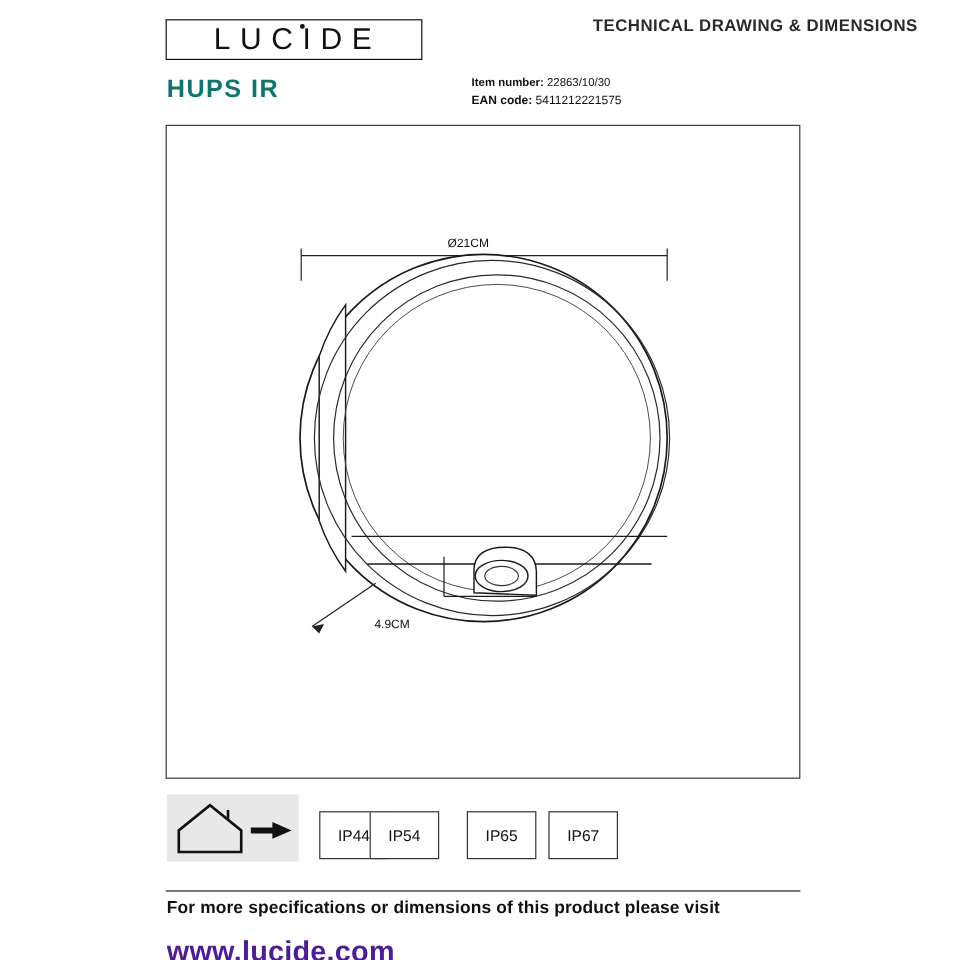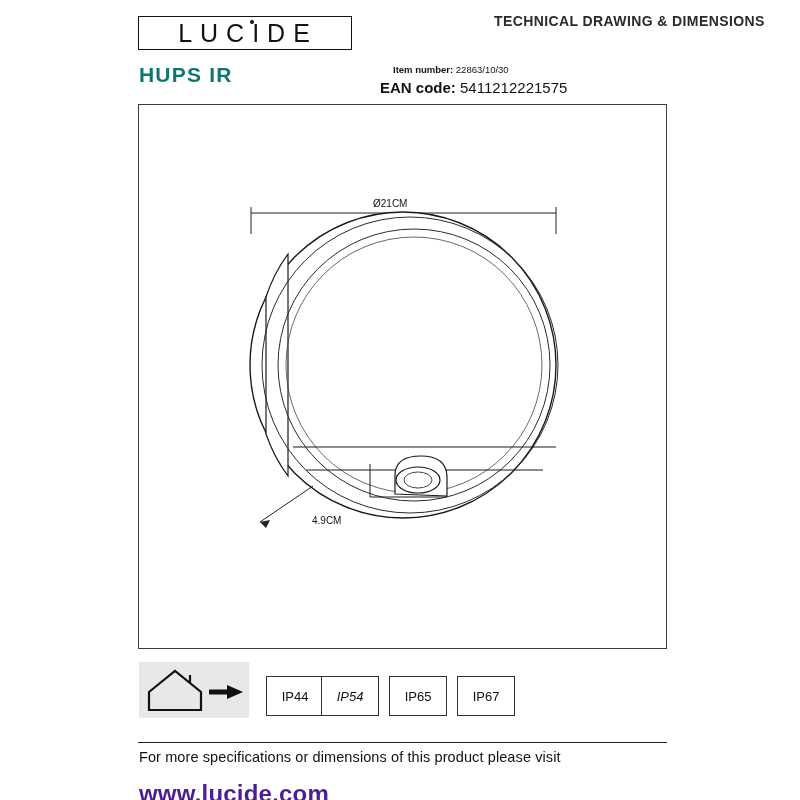--- a/index.html
+++ b/index.html
@@ -79,23 +79,23 @@
 
   .item-line {
     position: absolute;
     left: 393px;
     top: 64px;
     font-size: 9.5px;
     color: #111;
   }
   .ean-line {
     position: absolute;
-    left: 380px;
+    left: 393px;
     top: 79px;
-    font-size: 15px;
+    font-size: 10px;
     color: #111;
   }
   .item-line b, .ean-line b { font-weight: 700; }
 
   
   .frame {
     position: absolute;
     left: 138px;
     top: 104px;
     width: 529px;
@@ -130,21 +130,21 @@
     border: 1.2px solid #333;
     box-sizing: border-box;
     display: flex;
     align-items: center;
     justify-content: center;
     font-size: 13px;
     color: #111;
     background: #fff;
   }
   .ip-0 { left: 254px; margin-left: 12px; }
-  .ip-1 { left: 321px; font-style: italic; }
+  .ip-1 { left: 308px; }
   .ip-2 { left: 389px; }
   .ip-3 { left: 457px; }
 
   .ip-note {
     position: absolute;
     left: 539px;
     top: 669px;
     width: 160px;
     font-size: 10px;
     line-height: 14.5px;
@@ -158,21 +158,21 @@
     top: 742px;
     width: 529px;
     height: 1px;
     background: #222;
   }
   .footer-line1 {
     position: absolute;
     left: 139px;
     top: 749px;
     font-size: 14.5px;
-    font-weight: 400;
+    font-weight: 700;
     color: #111;
     letter-spacing: 0.1px;
   }
   .footer-line2 {
     position: absolute;
     left: 139px;
     top: 780px;
     font-size: 24px;
     font-weight: 700;
     color: #4c1d95;

